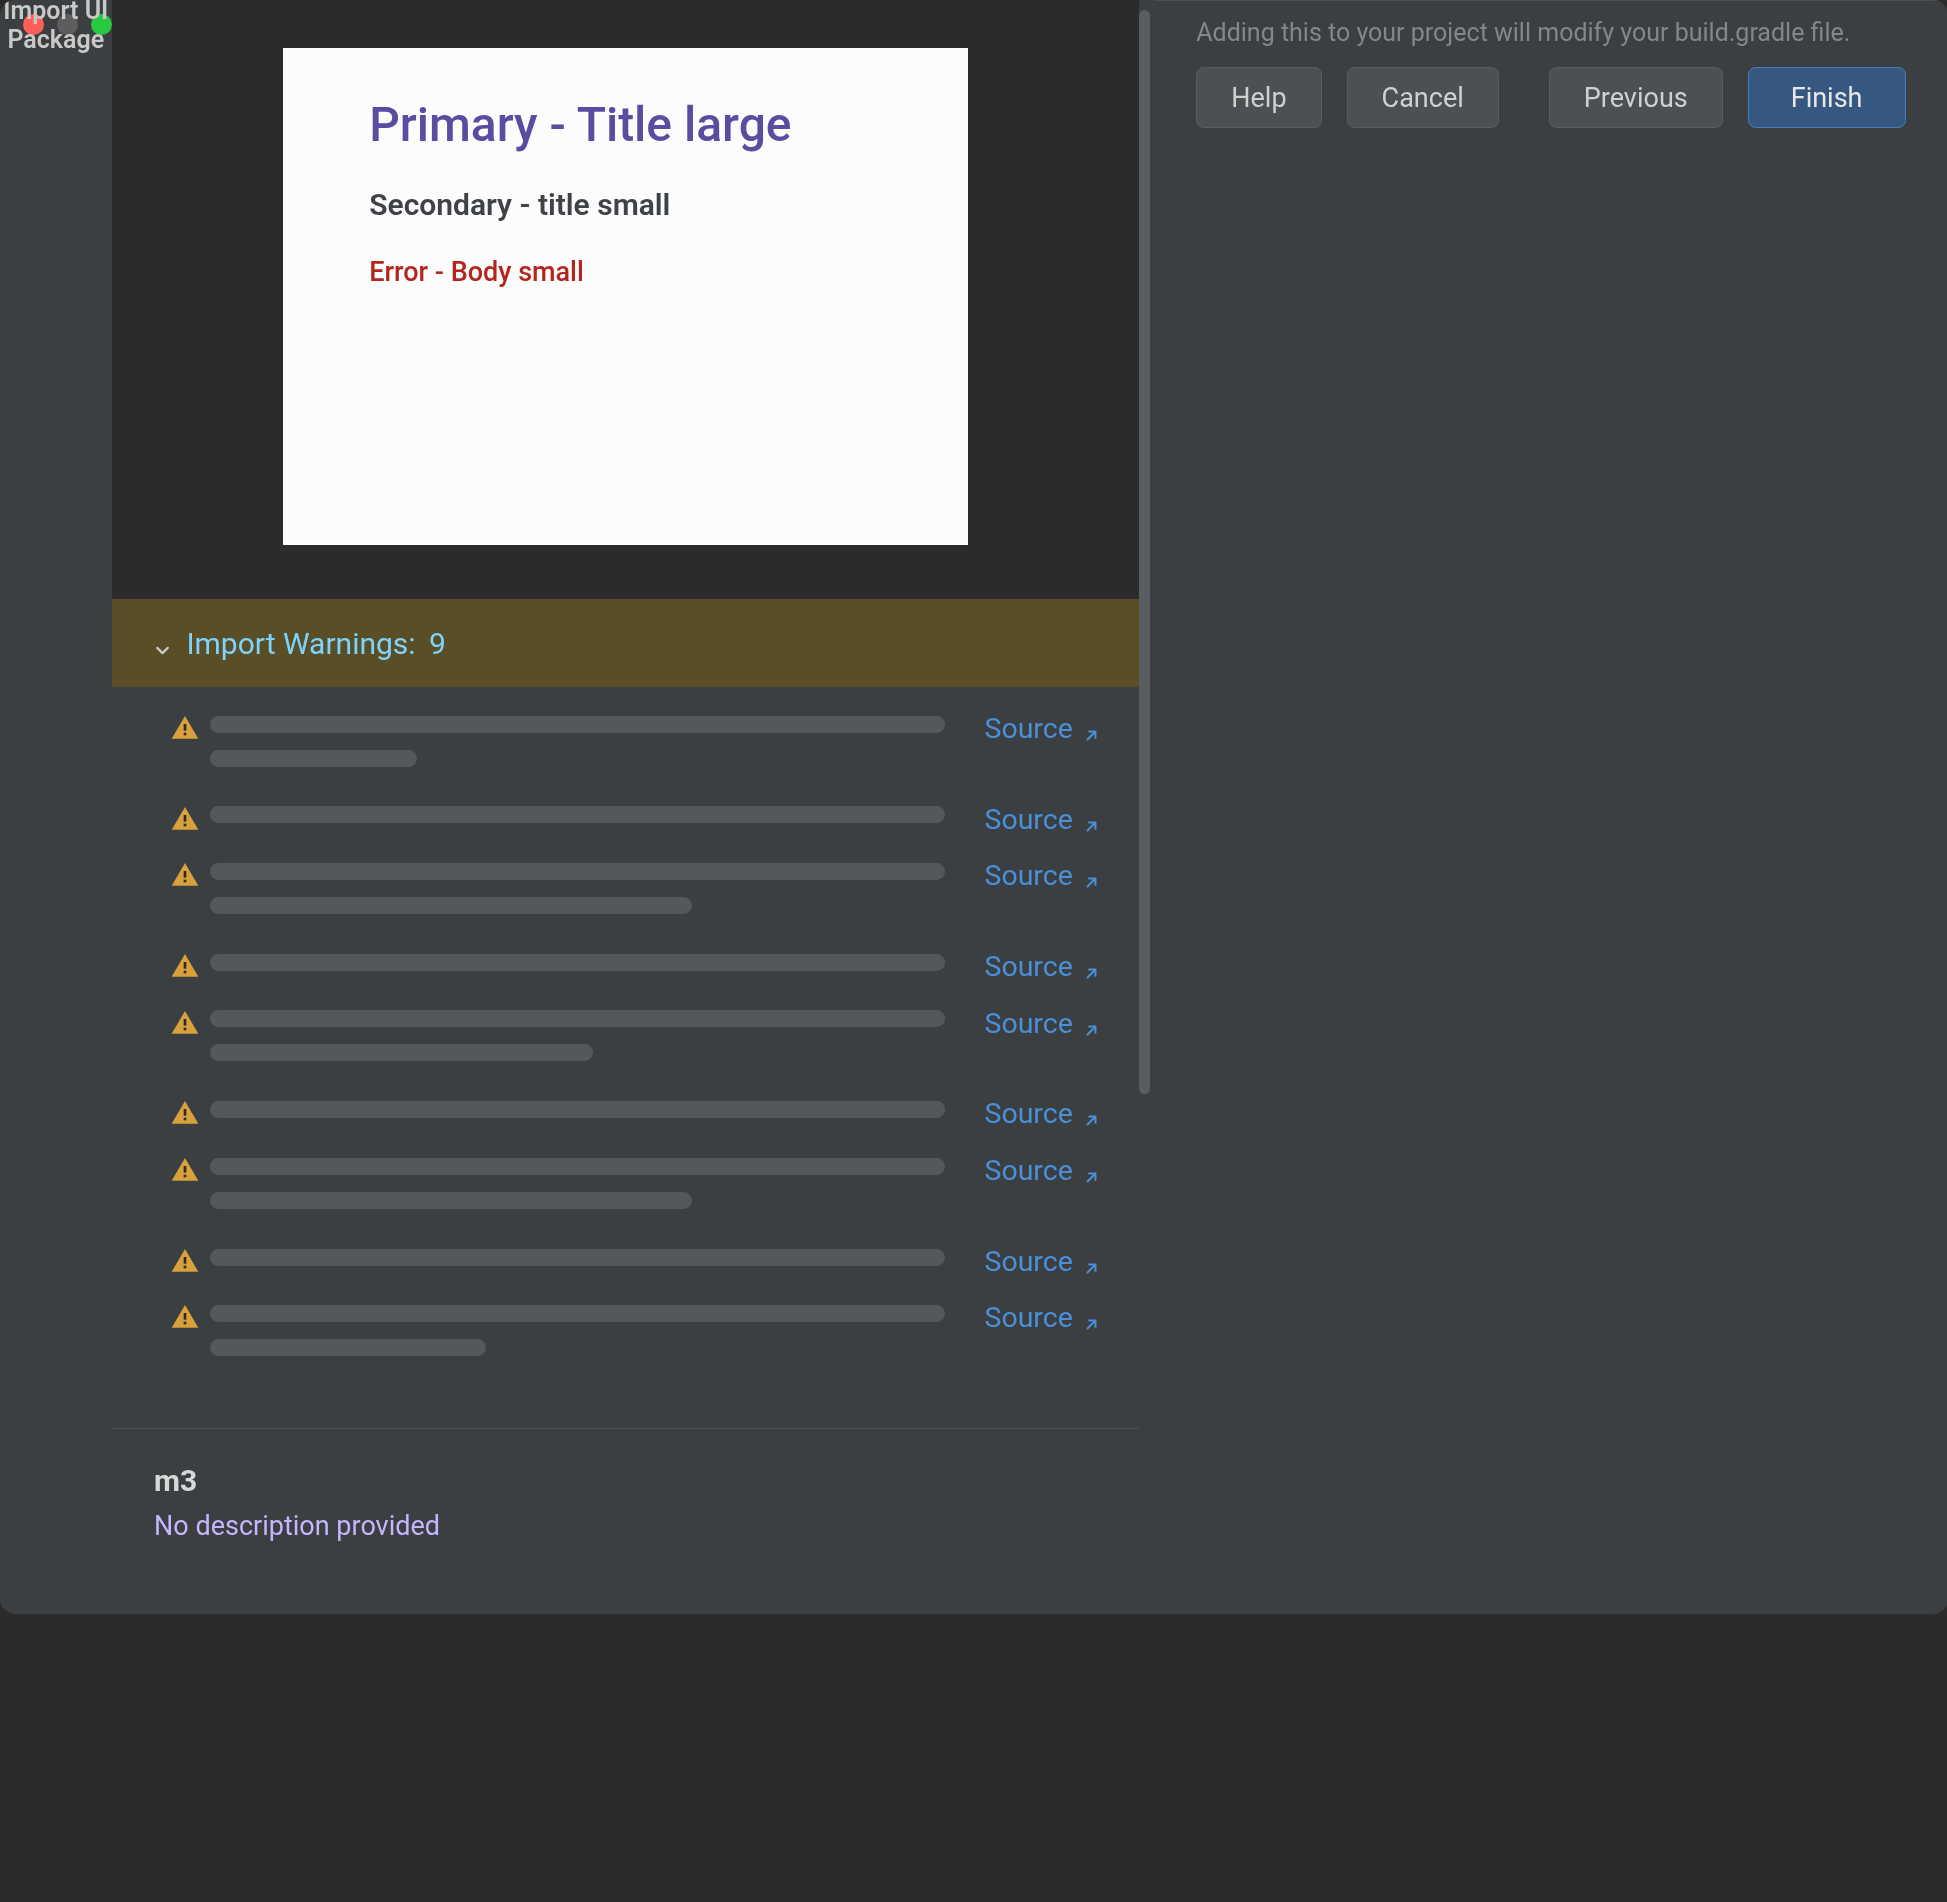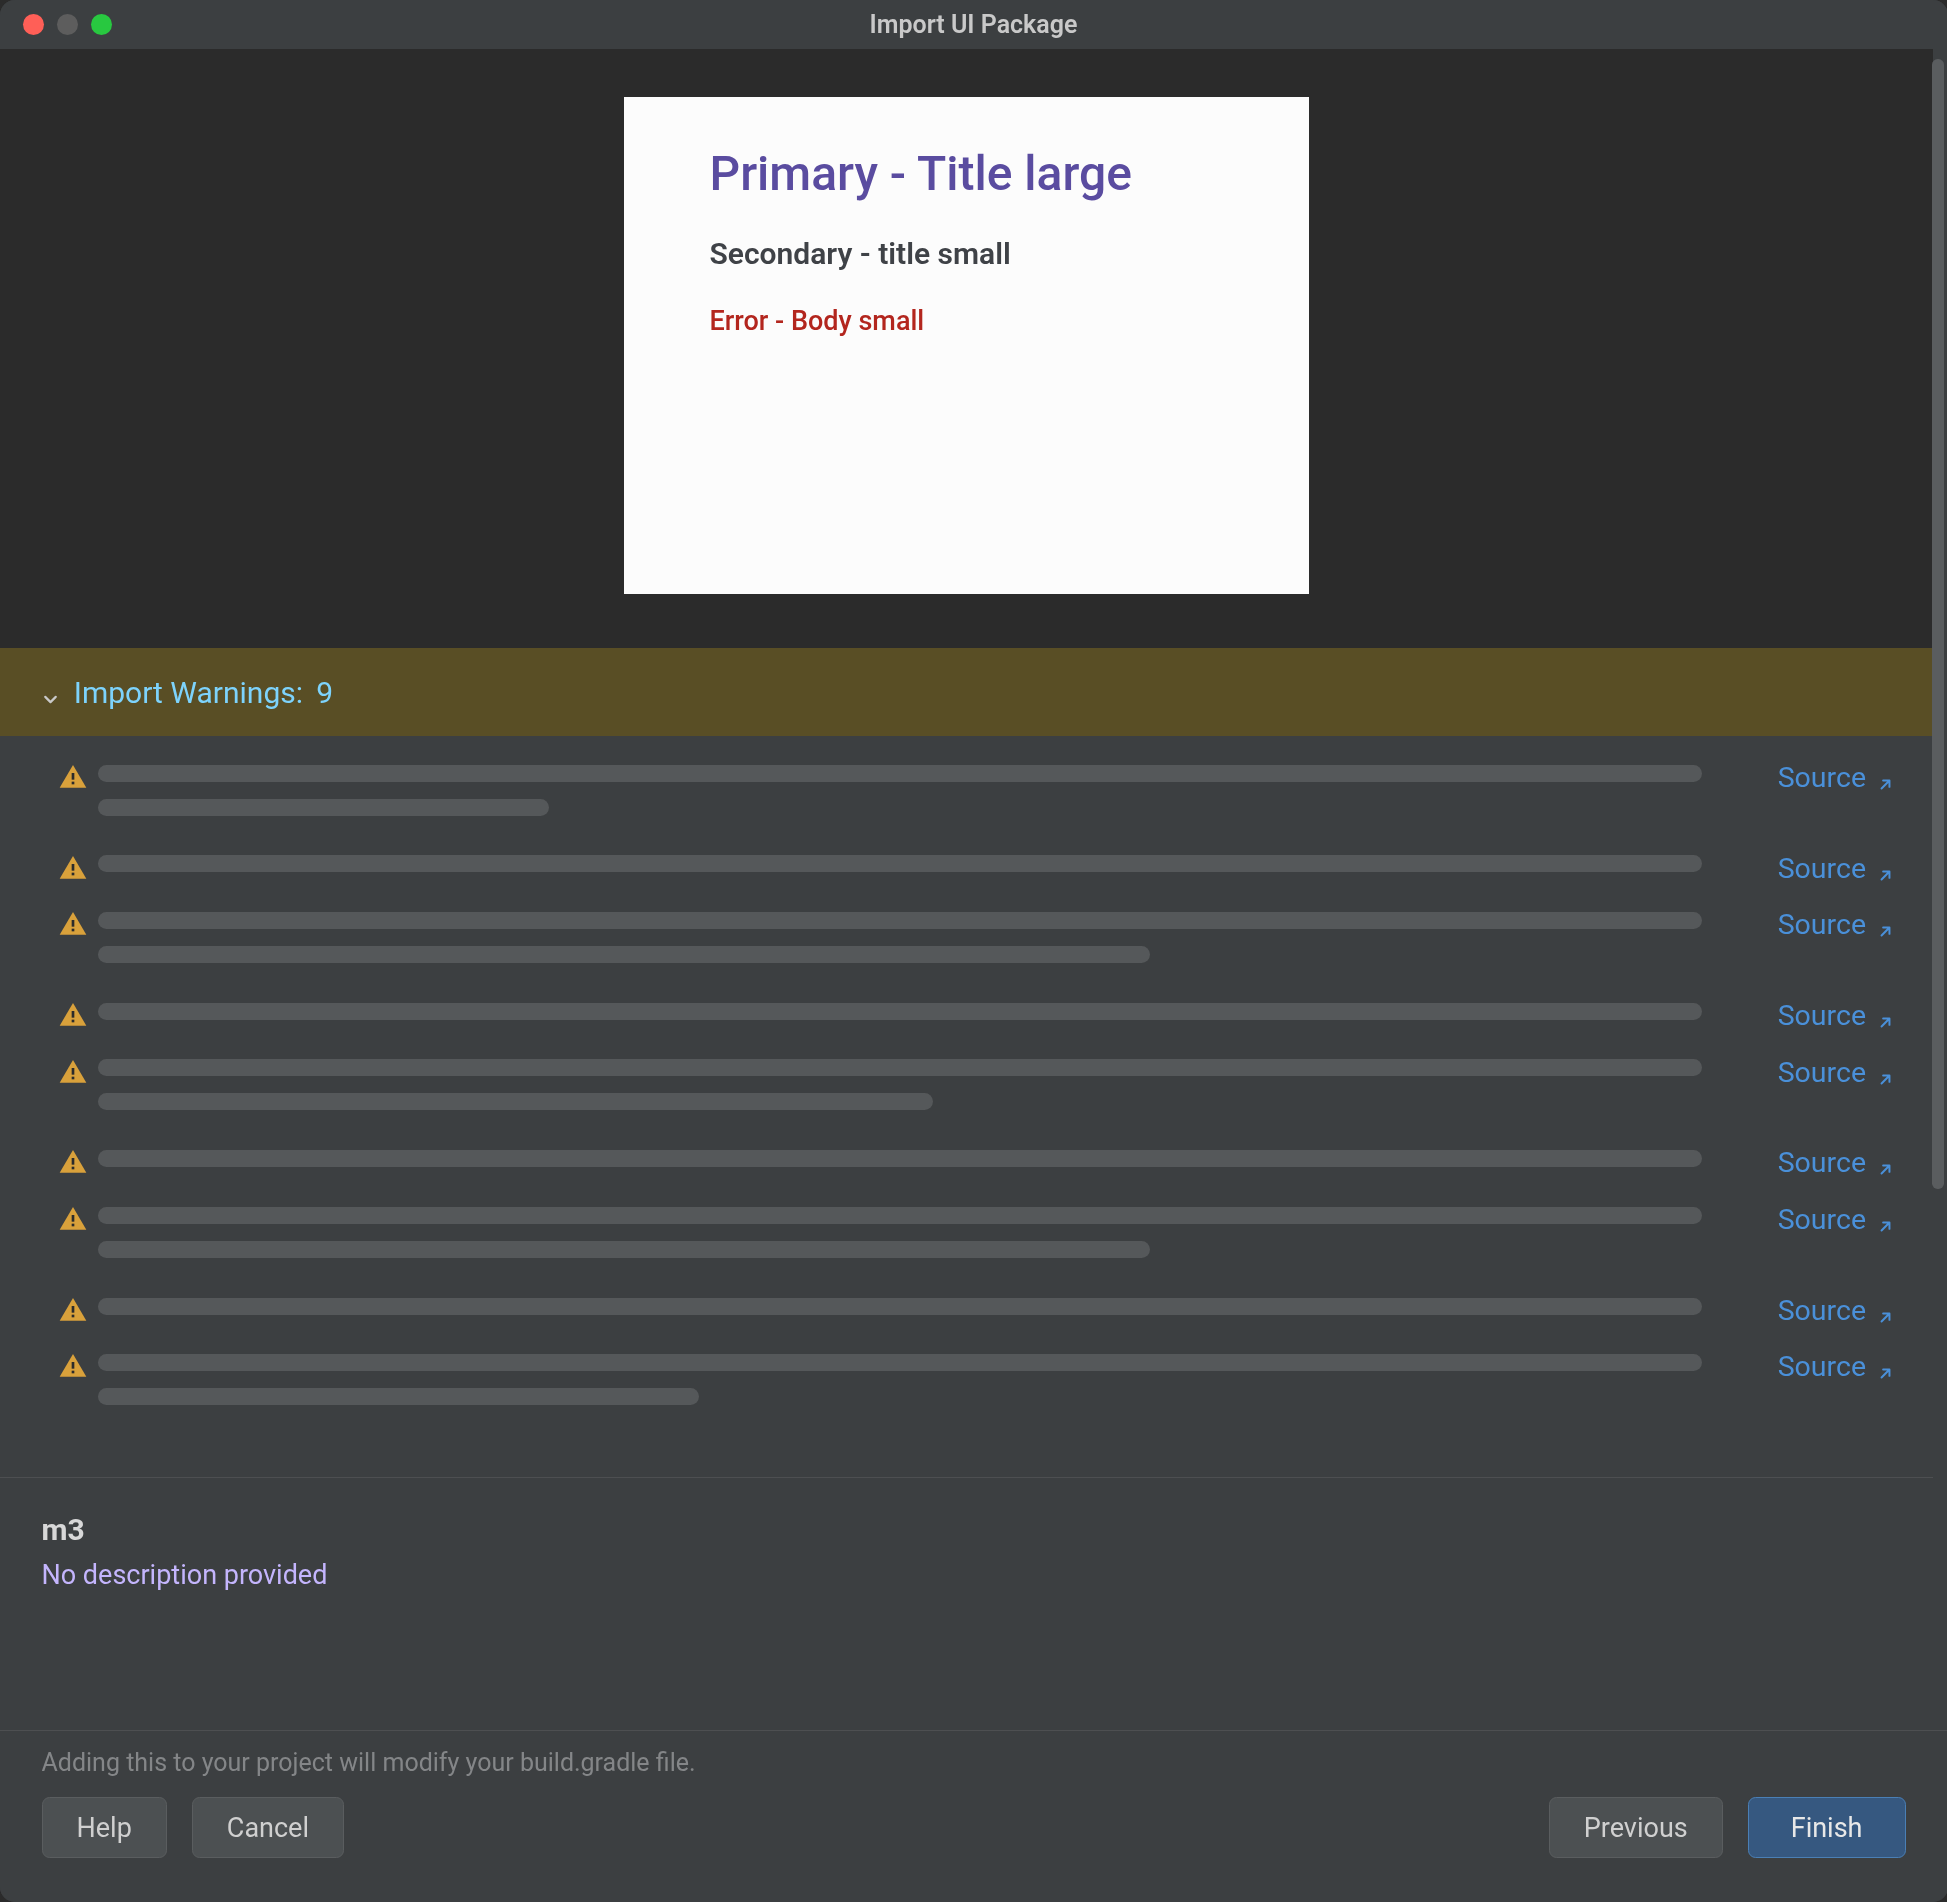--- a/index.html
+++ b/index.html
@@ -8,26 +8,26 @@
     font-family: -apple-system, BlinkMacSystemFont, "Segoe UI", Roboto, sans-serif;
     background: #2b2b2b;
     color: #bbb;
     display:flex; justify-content:center;
   }
   .scale-wrap{
     width:1948px;
   }
   .window {
     width: 1948px;
-    height: 1902px;
+    height: 1614px;
     background: #3c3f41;
     border-radius: 15px;
     overflow: hidden;
     position: relative;
-    display:flex; flex-direction:column;
+    display:flex; flex-direction:row;
     transform-origin: top left;
   }
   
   .titlebar {
     height: 49px;
     background: #3c3f41;
     display:flex; align-items:center;
     position:relative;
     flex: none;
   }

